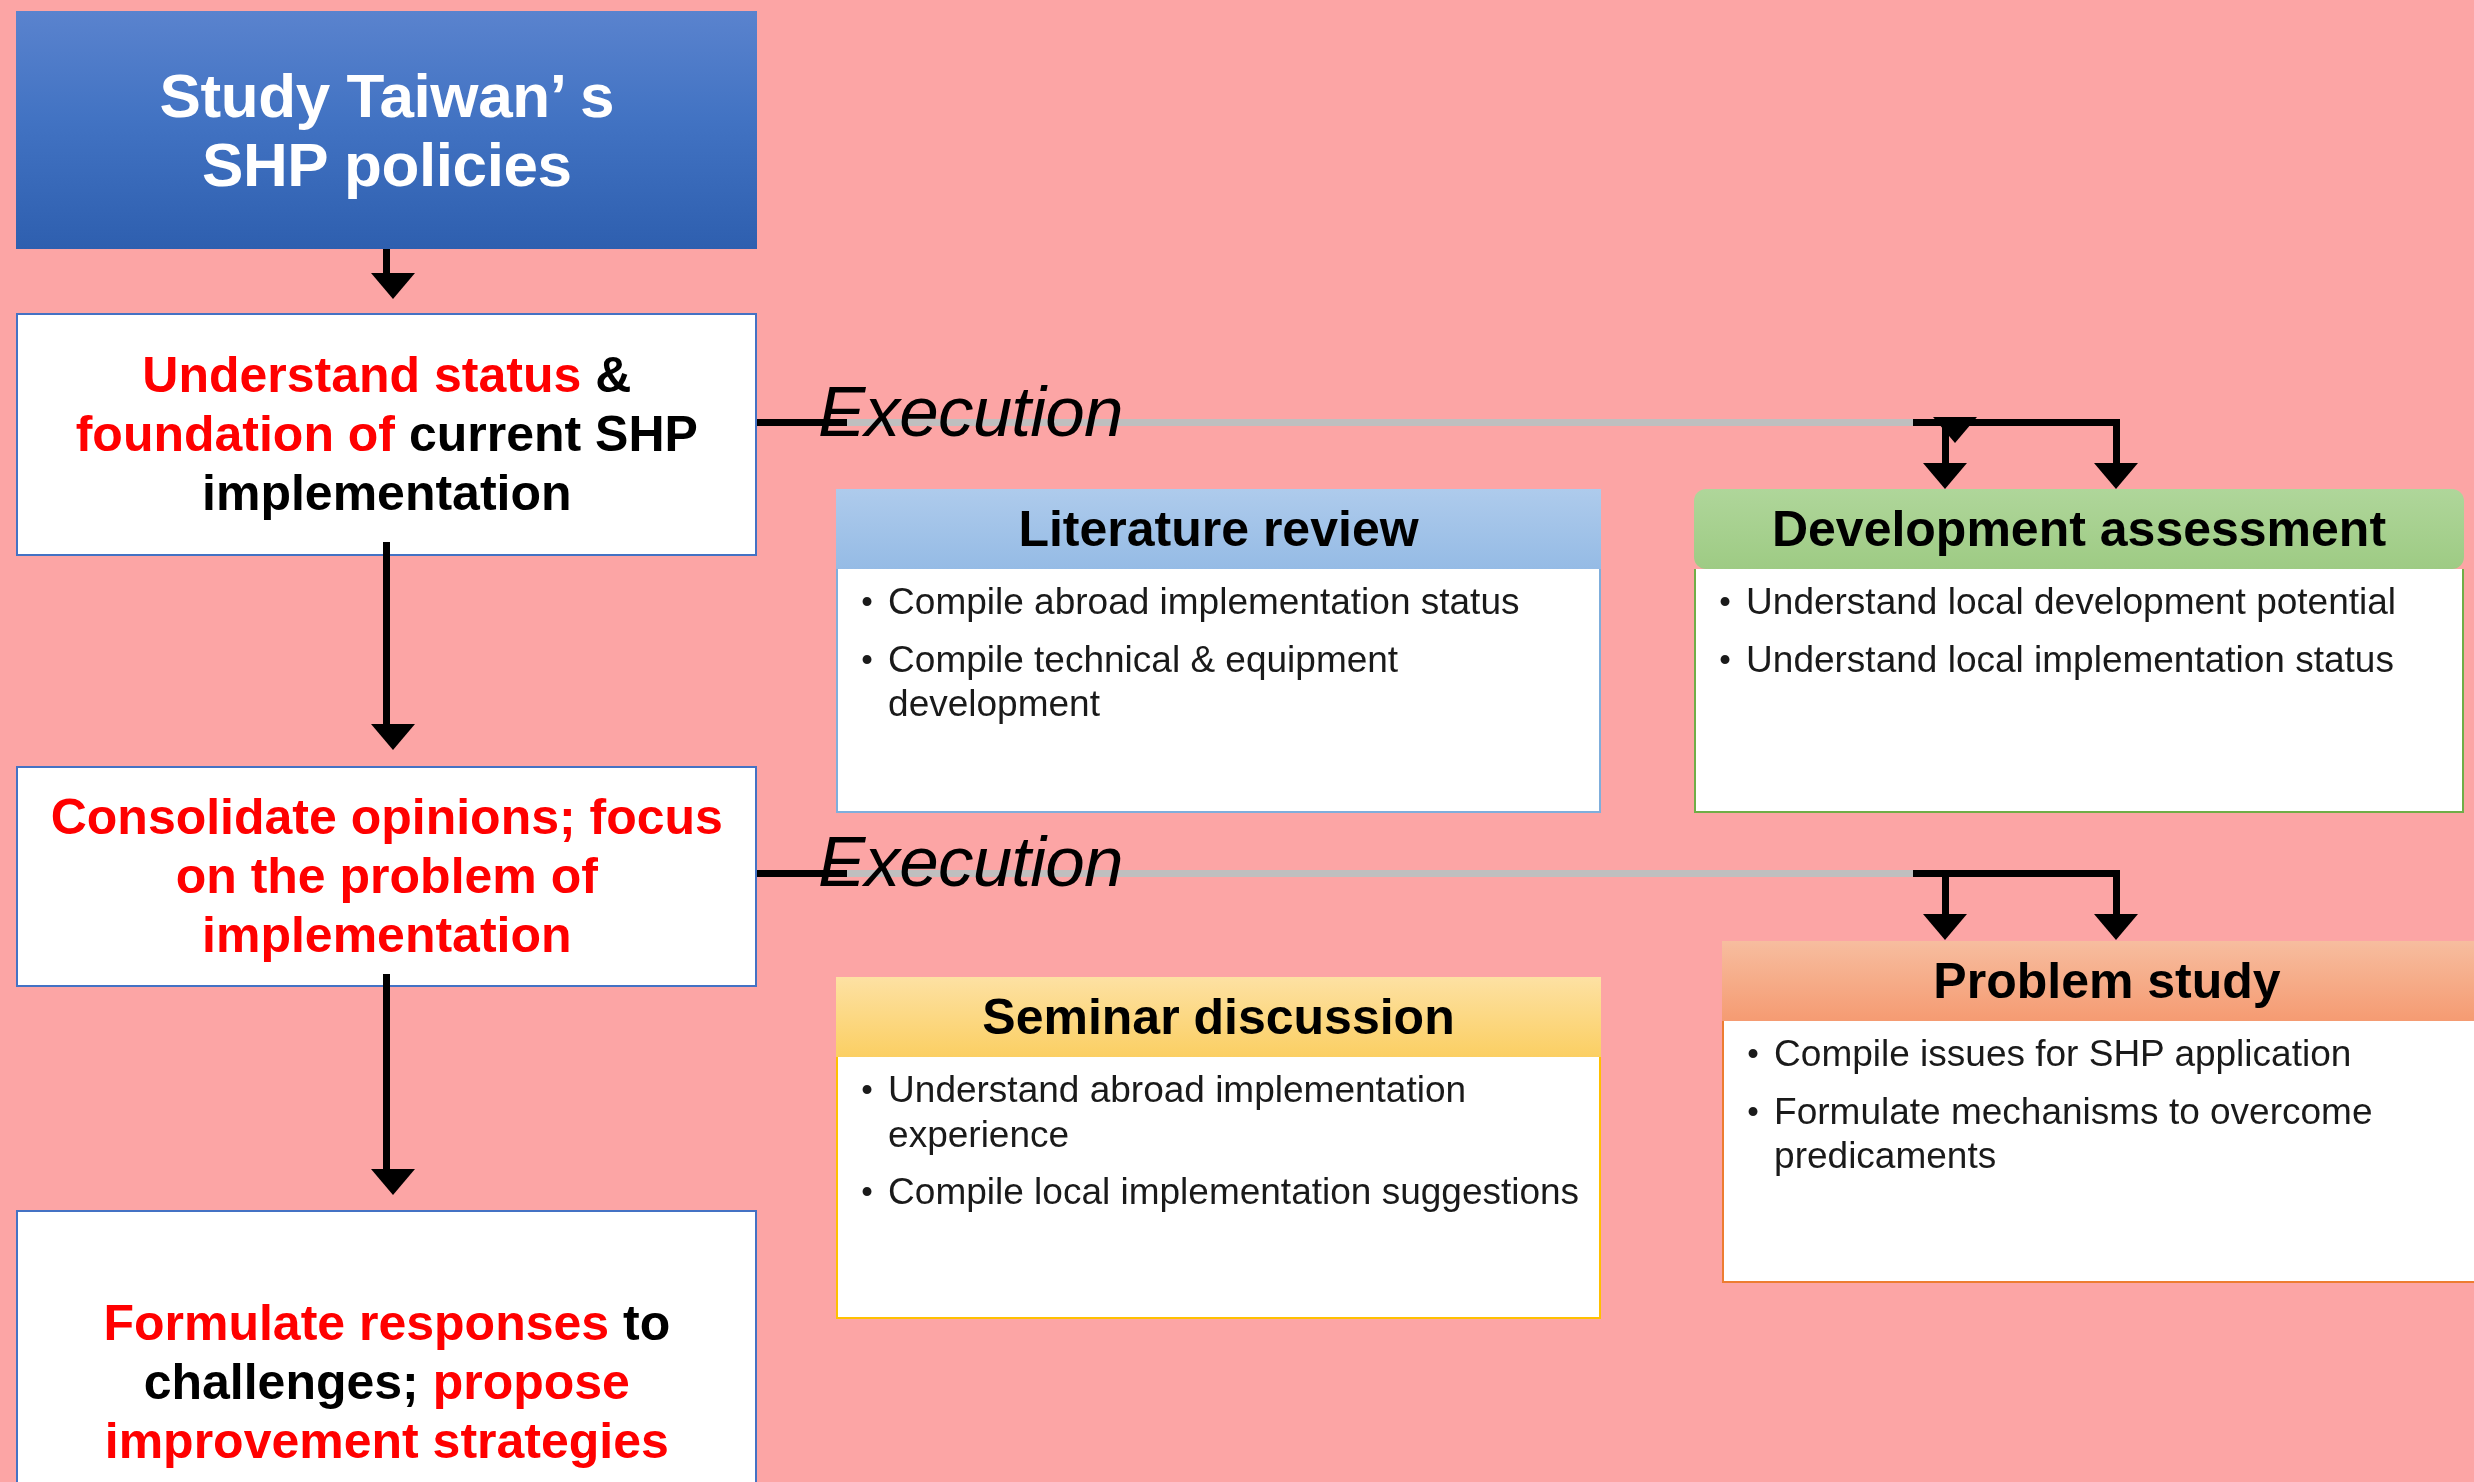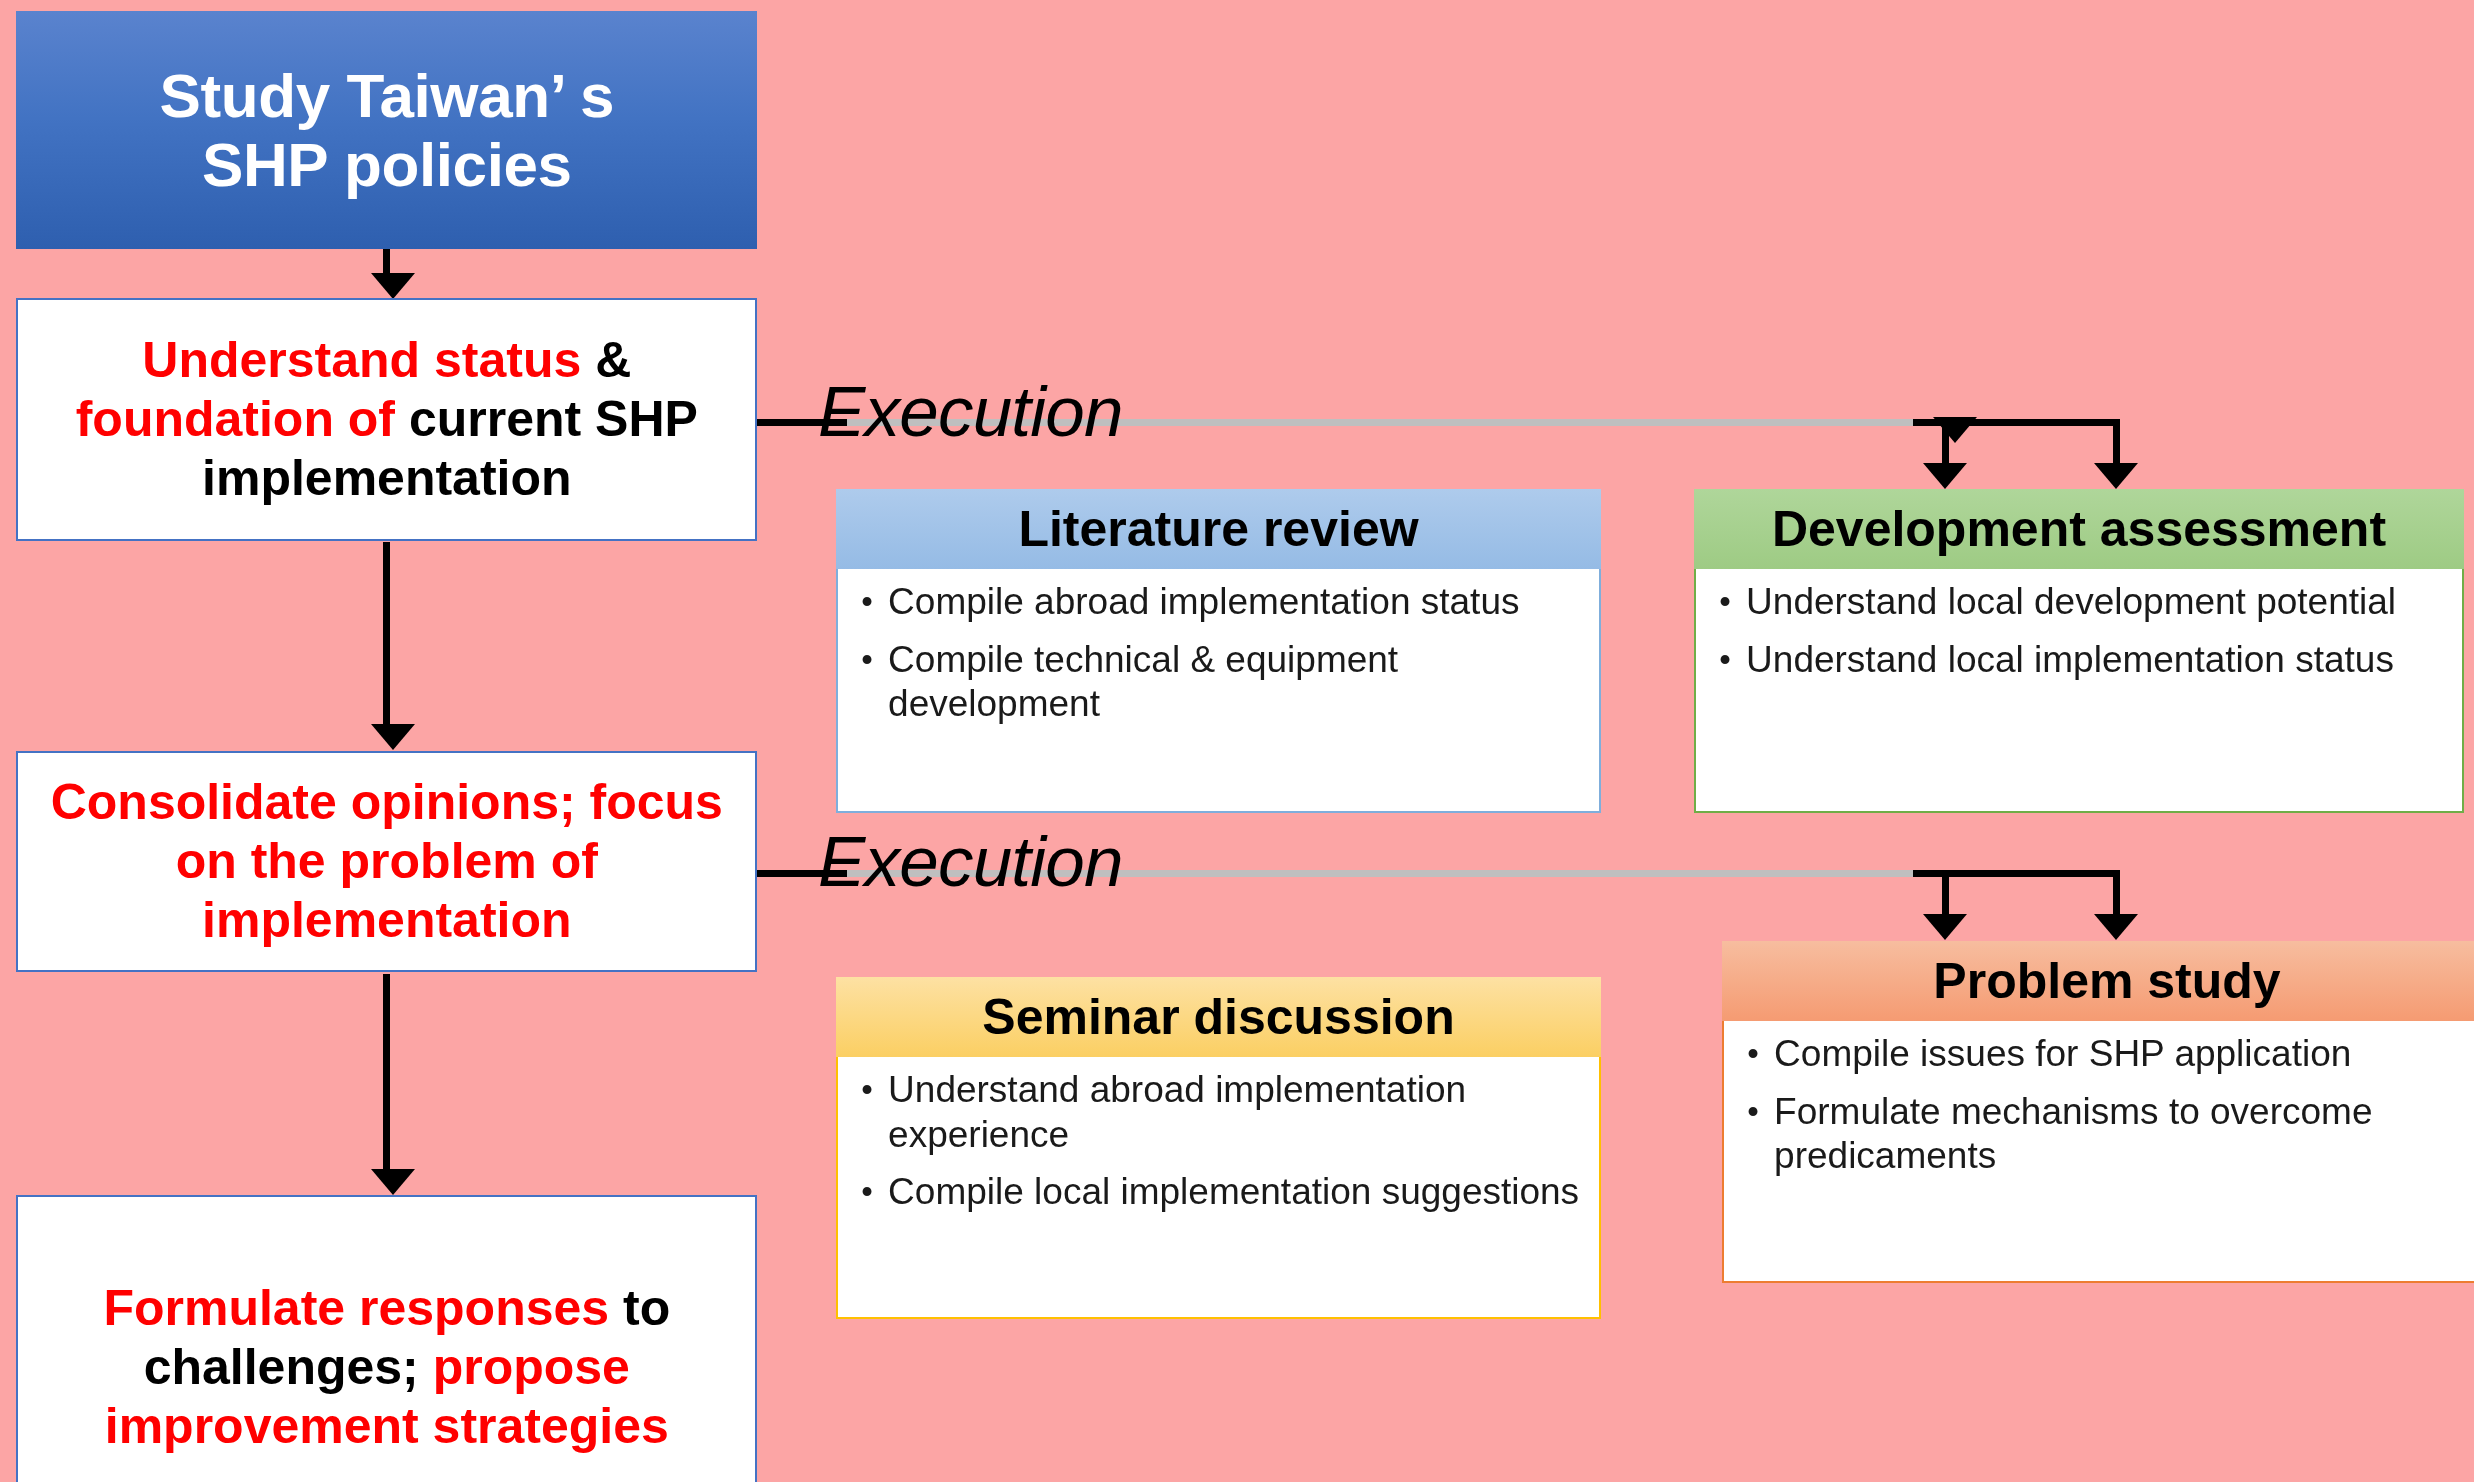--- a/index.html
+++ b/index.html
@@ -41,20 +41,21 @@
     letter-spacing: -0.4px;
   }
 
   .outline-box {
     border: 2.4px solid #4472C4;
     background: #ffffff;
     color: #000000;
     font-size: 50px;
     font-weight: bold;
     line-height: 1.18;
+    margin-top: 15px;
   }
   #step1-box { left: 16.3px; top: 298px;  width: 741px; height: 243px; }
   #step2-box { left: 16.3px; top: 751px;  width: 741px; height: 221px; }
   #step3-box { left: 16.3px; top: 1195px; width: 741px; height: 345px; }
 
   .red { color: #FF0000; }
 
   
   .v-arrow {
     position: absolute;
@@ -157,21 +158,21 @@
     line-height: 1.35;
   }
   .bullet-text { flex: 1 1 auto; }
 
   
   #card-lit        { left: 836px; top: 489px;  width: 765px; }
   #card-lit .card-header { background: linear-gradient(180deg,#AECBEC 0%, #95BBE5 100%); }
   #card-lit .card-body   { border: 2.4px solid #7FAEDC; border-top: none; height: 244px; }
 
   #card-dev        { left: 1694px; top: 489px;  width: 770px; }
-  #card-dev .card-header { background: linear-gradient(180deg,#AFD69A 0%, #9ECB84 100%); }
+  #card-dev .card-header { background: linear-gradient(180deg,#AFD69A 0%, #9ECB84 100%); border-radius: 12px; }
   #card-dev .card-body   { border: 2.4px solid #70AD47; border-top: none; height: 244px; }
 
   #card-sem        { left: 836px; top: 941px; width: 765px; margin-top: 36px; }
   #card-sem .card-header { background: linear-gradient(180deg,#FDE1A3 0%, #FBCF63 100%); }
   #card-sem .card-body   { border: 2.4px solid #FFC000; border-top: none; height: 262px; }
 
   #card-prob       { left: 1694px; top: 941px; width: 770px; margin-left: 28px; }
   #card-prob .card-header { background: linear-gradient(180deg,#F7BD9F 0%, #F59B72 100%); }
   #card-prob .card-body   { border: 2.4px solid #ED7D31; border-top: none; height: 262px; }
 </style>

